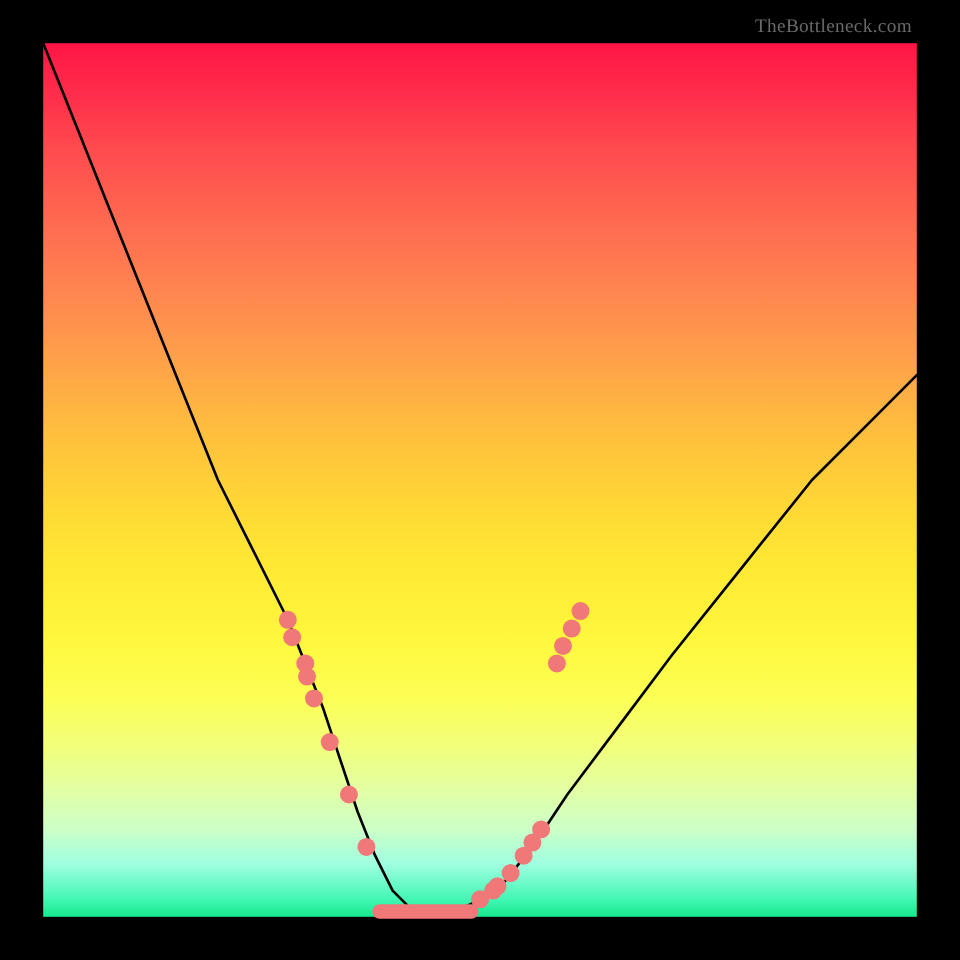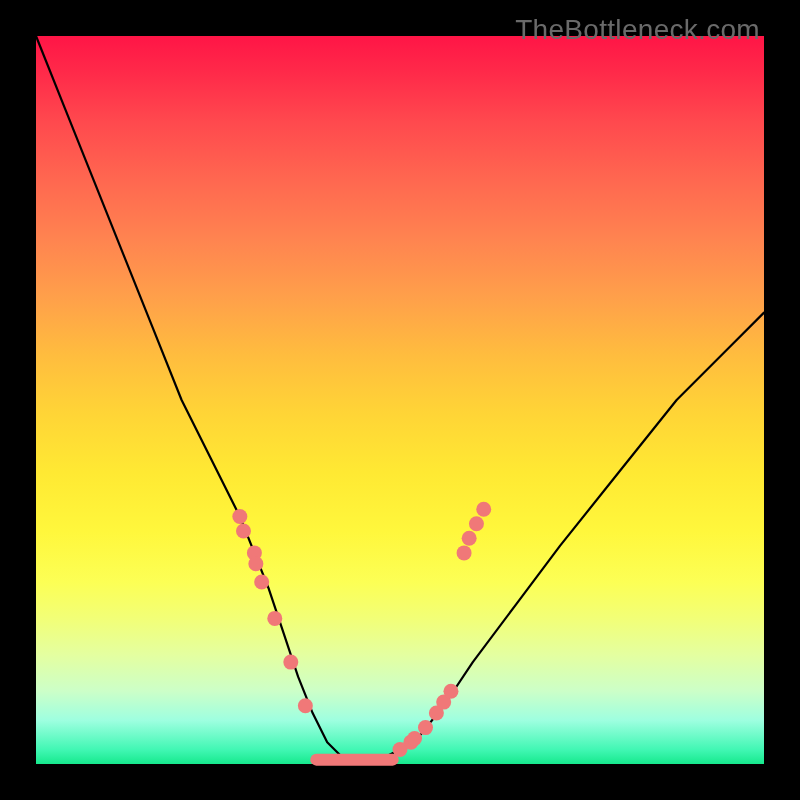--- a/index.html
+++ b/index.html
@@ -35,23 +35,24 @@
       #9effe0 94%,
       #42f7b4 98%,
       #16e98d 100%
     );
   }
   .watermark {
     position: absolute;
     top: 14px;
     right: 40px;
     color: #6a6a6a;
-    font-size: 28px;
+    font-size: 16px;
     font-weight: 400;
     letter-spacing: 0.3px;
+    font-family: Liberation Serif, serif;
   }
   svg.overlay {
     position: absolute;
     left: 36px;
     top: 36px;
     width: 728px;
     height: 728px;
     overflow: visible;
   }
 </style>

